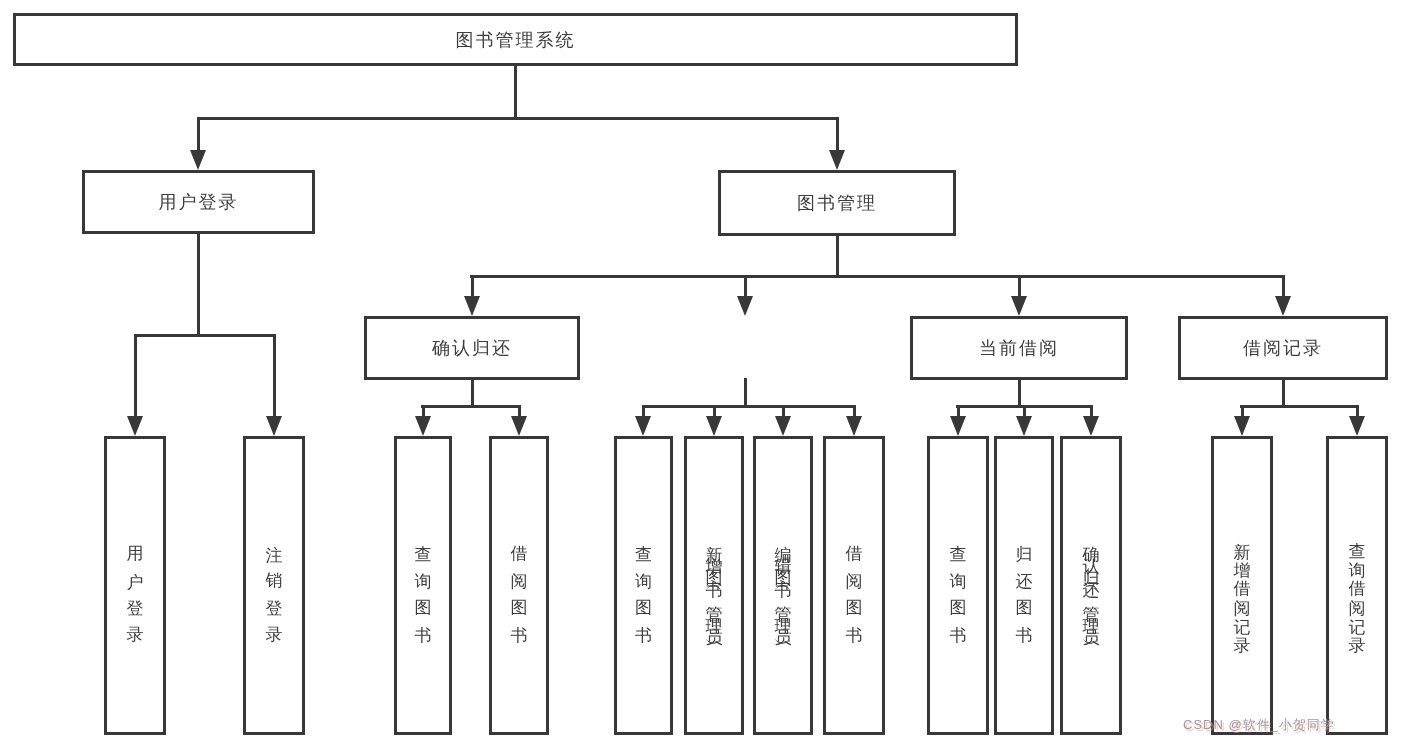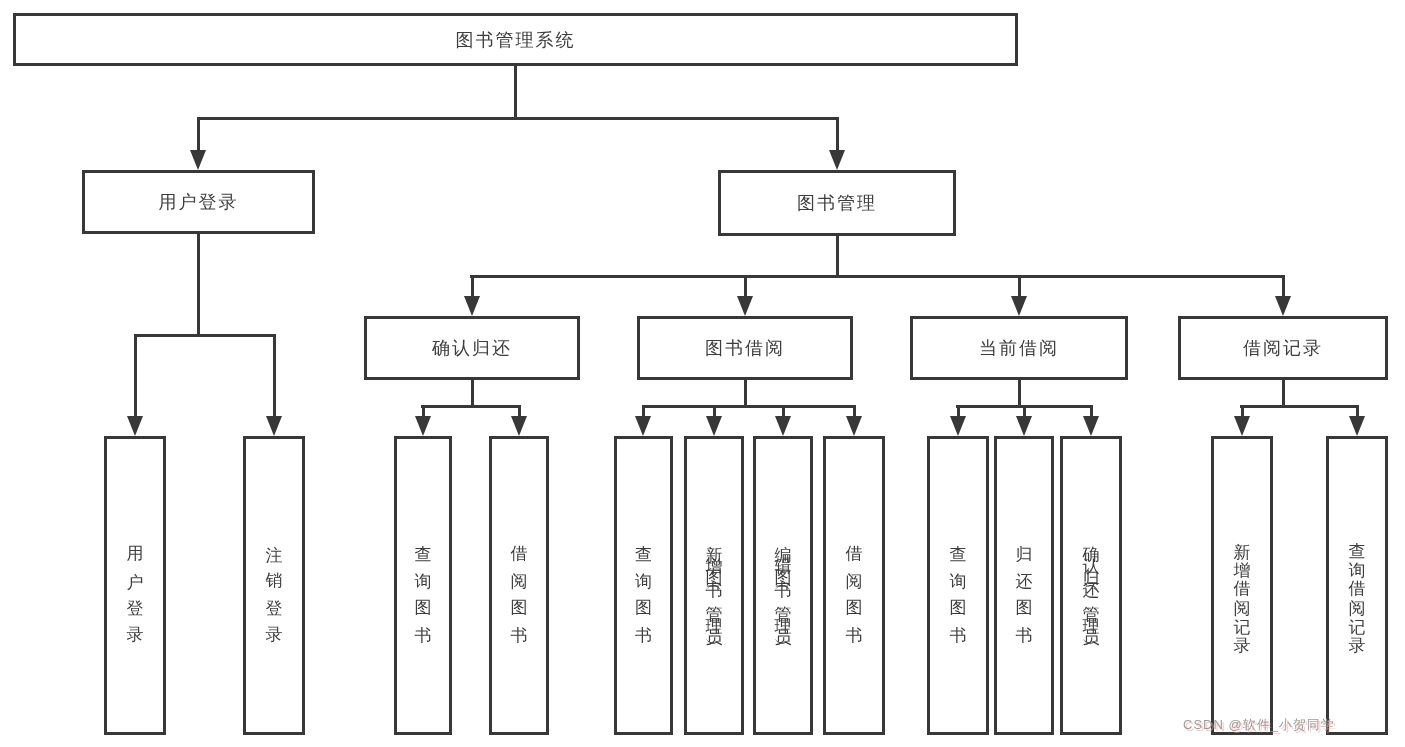--- a/index.html
+++ b/index.html
@@ -36,23 +36,20 @@
 
   <div class="box" style="left:82px;top:170px;width:233px;height:64px;">
     <span class="hlabel">用户登录</span>
   </div>
   <div class="box" style="left:718px;top:170px;width:238px;height:66px;">
     <span class="hlabel">图书管理</span>
   </div>
 
   <div class="box" style="left:364px;top:316px;width:216px;height:64px;">
     <span class="hlabel">确认归还</span>
-  </div>
-  <div class="box" style="left:637px;top:316px;width:216px;height:64px;">
-    <span class="hlabel">图书借阅</span>
   </div>
   <div class="box" style="left:1178px;top:316px;width:210px;height:64px;">
     <span class="hlabel">借阅记录</span>
   </div>
   <div class="box" style="left:910px;top:316px;width:218px;height:64px;">
     <span class="hlabel">当前借阅</span>
   </div>
 
   <div class="box leaf" style="left:104px;top:436px;width:62px;height:299px;">
     <span class="vlabel sp-short">用户登录</span>

